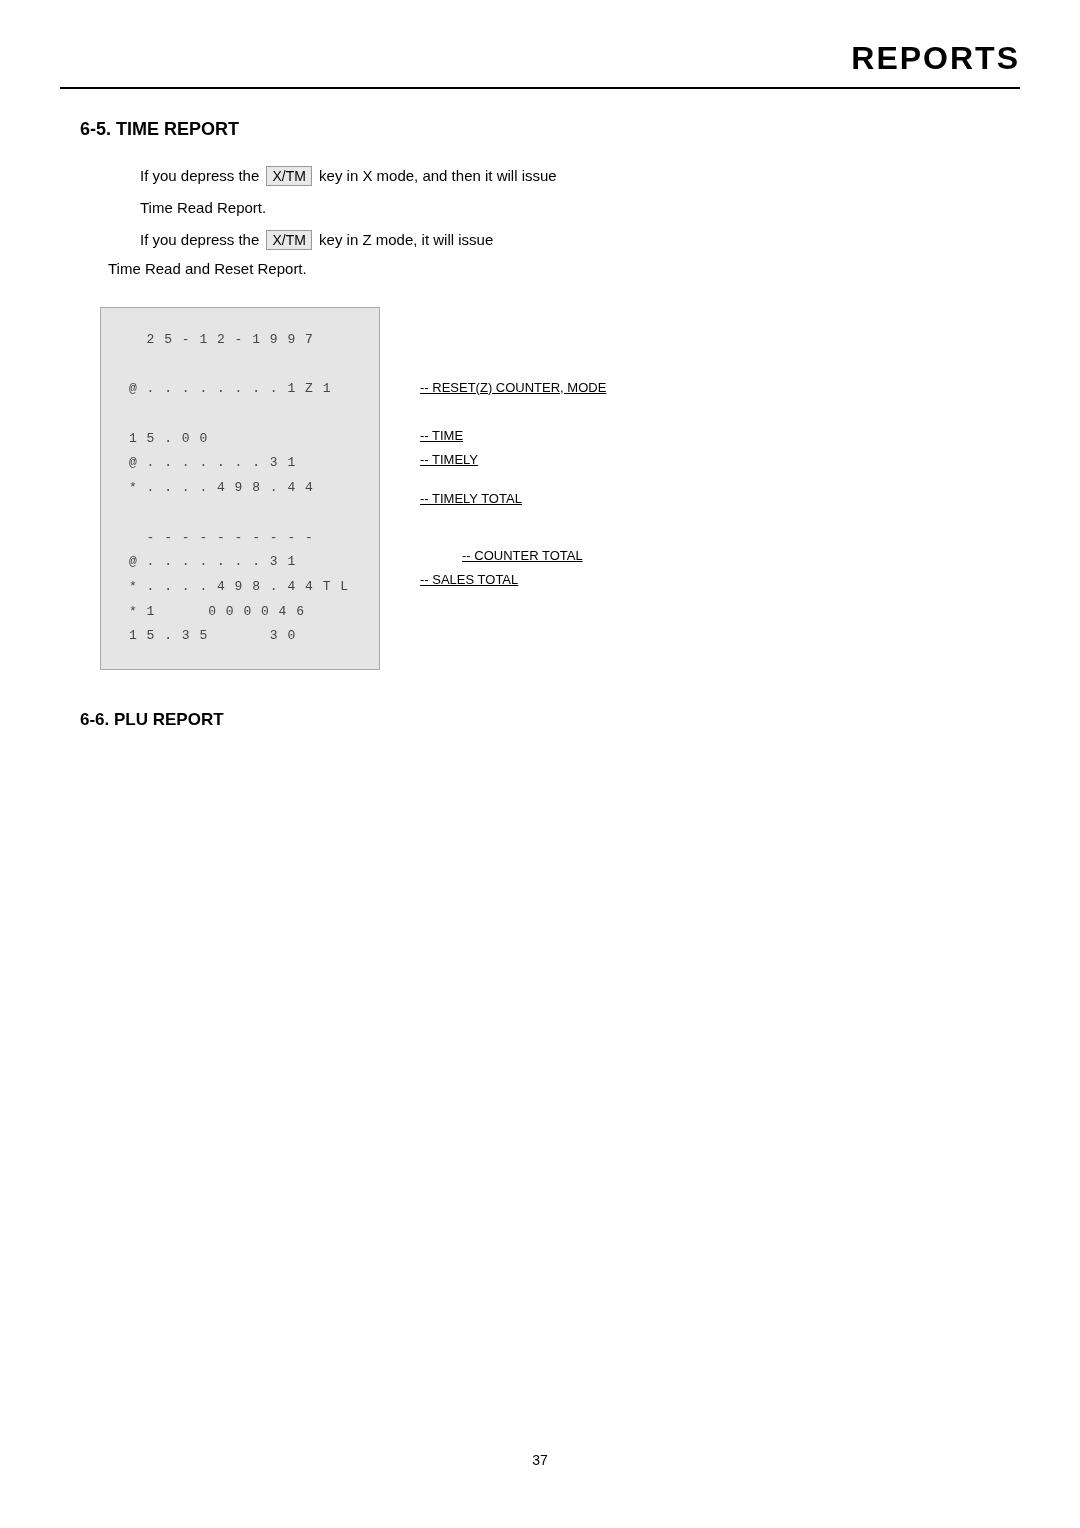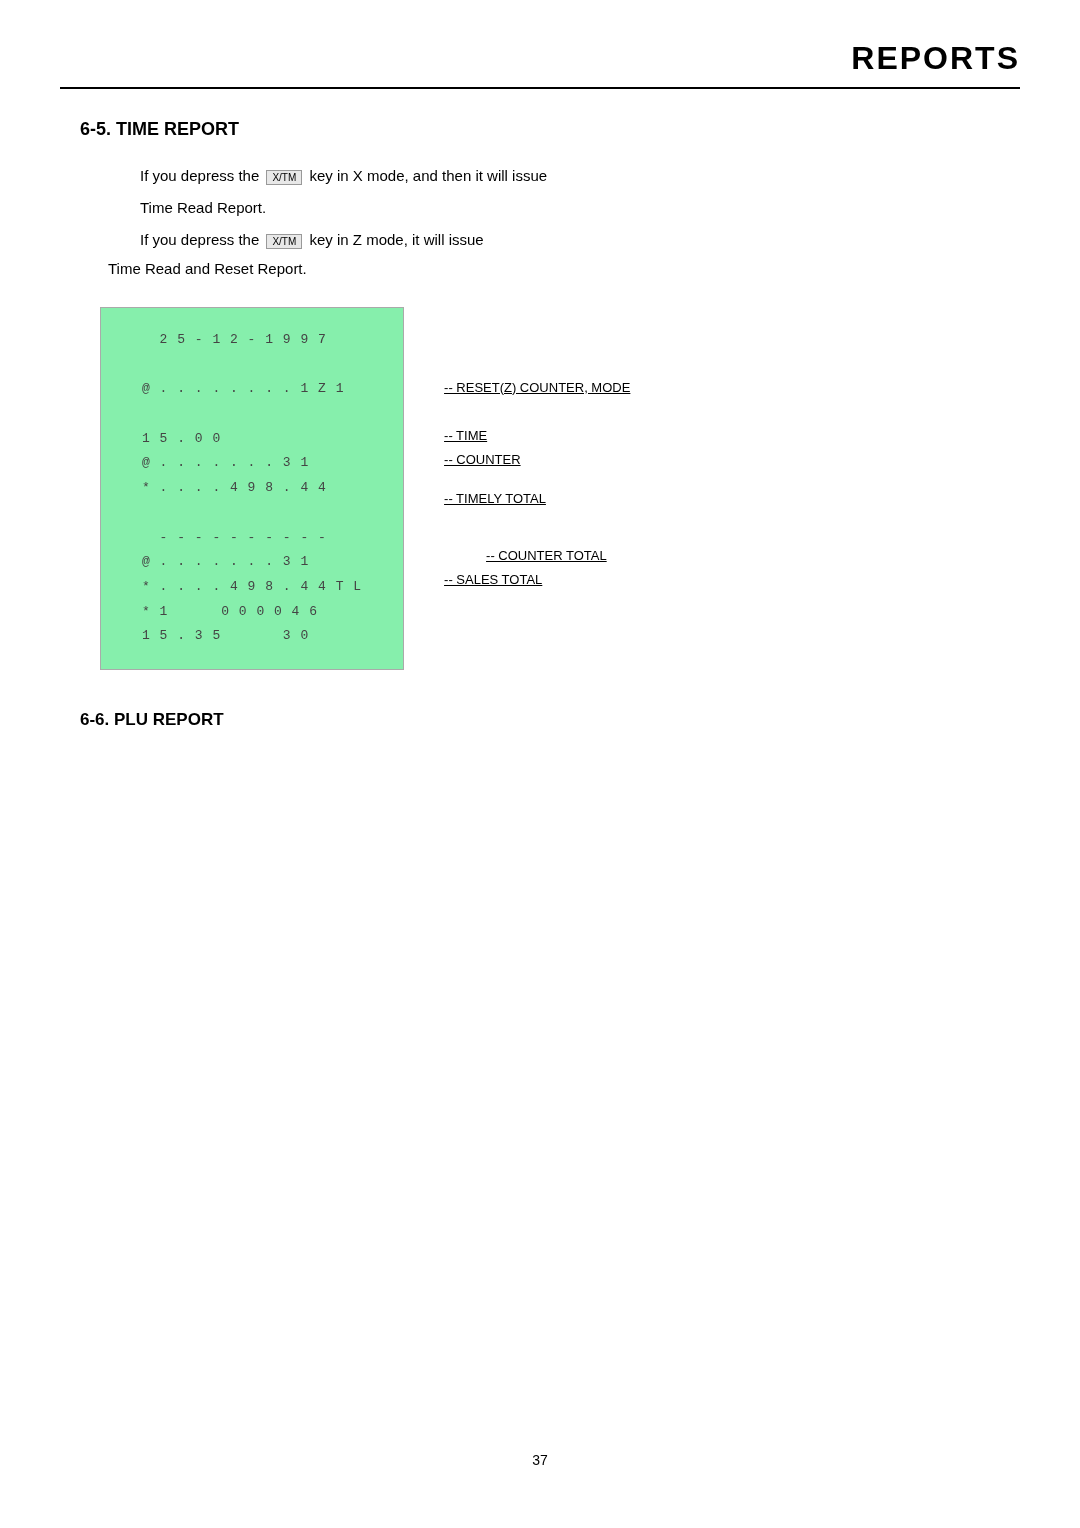--- a/index.html
+++ b/index.html
@@ -47,21 +47,21 @@
 
     .intro-text {
       margin-bottom: 8px;
       font-size: 15px;
       line-height: 1.6;
       margin-left: 60px;
     }
 
     .intro-text .key-label {
       font-family: Arial, sans-serif;
-      font-size: 10px;
+      font-size: 14px;
       background: #e8e8e8;
       border: 1px solid #999;
       padding: 1px 5px;
       margin: 0 3px;
     }
 
     .intro-text-indent {
       margin-left: 60px;
       font-size: 15px;
       line-height: 1.6;
@@ -76,26 +76,26 @@
 
     .report-container {
       display: flex;
       align-items: flex-start;
       margin: 20px 0 40px 20px;
       gap: 40px;
     }
 
     .receipt-box {
       border: 1px solid #aaa;
-      padding: 20px 41px;
+      padding: 20px 28px;
       font-family: 'Courier New', Courier, monospace;
       font-size: 13px;
       line-height: 1.9;
       min-width: 280px;
-      background: #86efac;
+      background: #e5e5e5;
       color: #444;
     }
 
     .receipt-box .receipt-line {
       white-space: pre;
       letter-spacing: 1px;
     }
 
     .annotations {
       display: flex;
@@ -177,21 +177,21 @@
         <div class="receipt-line">1 5 . 3 5       3 0</div>
       </div>
     <div class="annotations" id="annotations-col" style="position: relative; min-height: 352px;">
     <div class="annotation-item" style="position: absolute; top: 68px; left: 0px; white-space: nowrap; font-size: 13px; font-family: Arial, sans-serif;">
           <span>-- RESET(Z) COUNTER, MODE</span>
         </div>
         <div class="annotation-item" style="position: absolute; top: 116px; left: 0px; white-space: nowrap; font-size: 13px; font-family: Arial, sans-serif;">
           <span>-- TIME</span>
         </div>
         <div class="annotation-item" style="position: absolute; top: 140px; left: 0px; white-space: nowrap; font-size: 13px; font-family: Arial, sans-serif;">
-          <span>-- COUNTER</span>
+          <span>-- TIMELY</span>
         </div>
         <div class="annotation-item" style="position: absolute; top: 179px; left: 0px; white-space: nowrap; font-size: 13px; font-family: Arial, sans-serif;">
           <span>-- TIMELY TOTAL</span>
         </div>
         <div class="annotation-item" style="position: absolute; top: 236px; left: 0px; white-space: nowrap; font-size: 13px; font-family: Arial, sans-serif; margin-left: 42px;">
           <span>-- COUNTER TOTAL</span>
         </div>
         <div class="annotation-item" style="position: absolute; top: 260px; left: 0px; white-space: nowrap; font-size: 13px; font-family: Arial, sans-serif;">
           <span>-- SALES TOTAL</span>
         </div>

